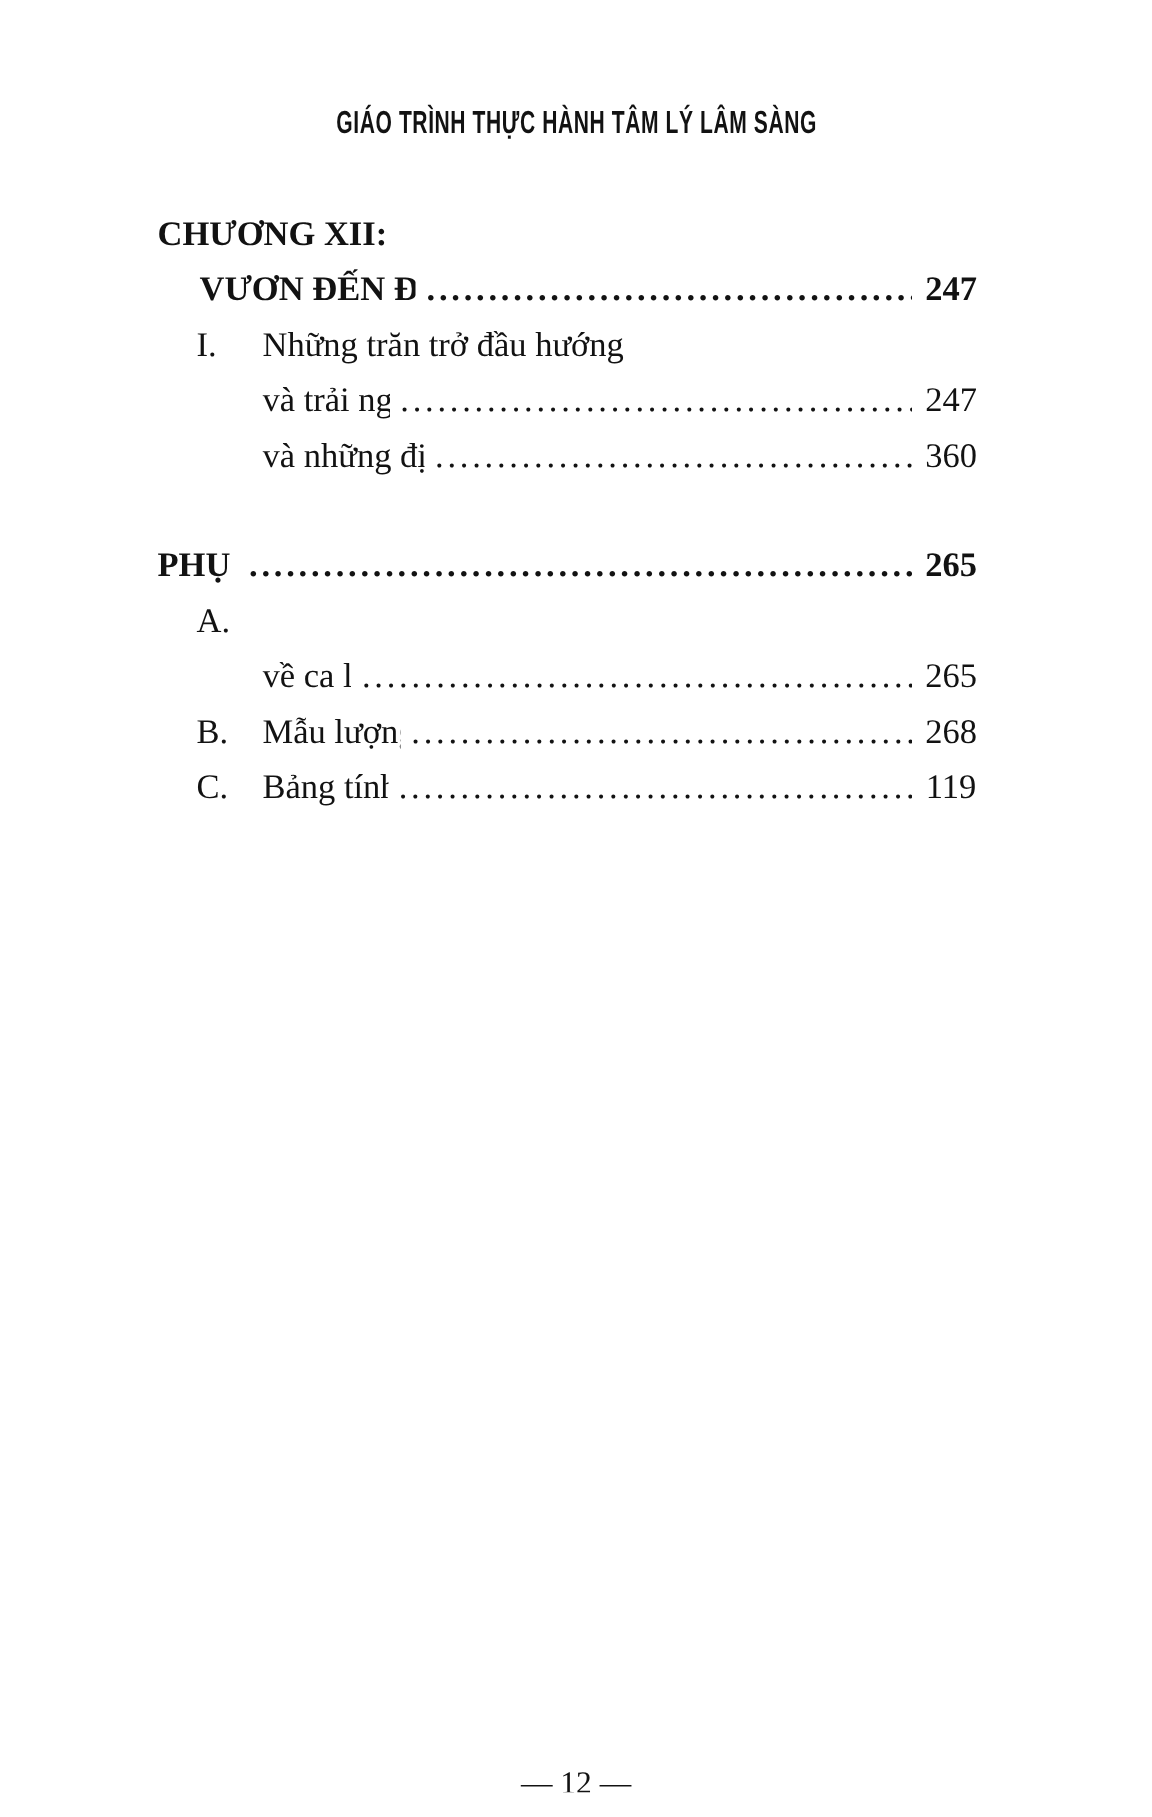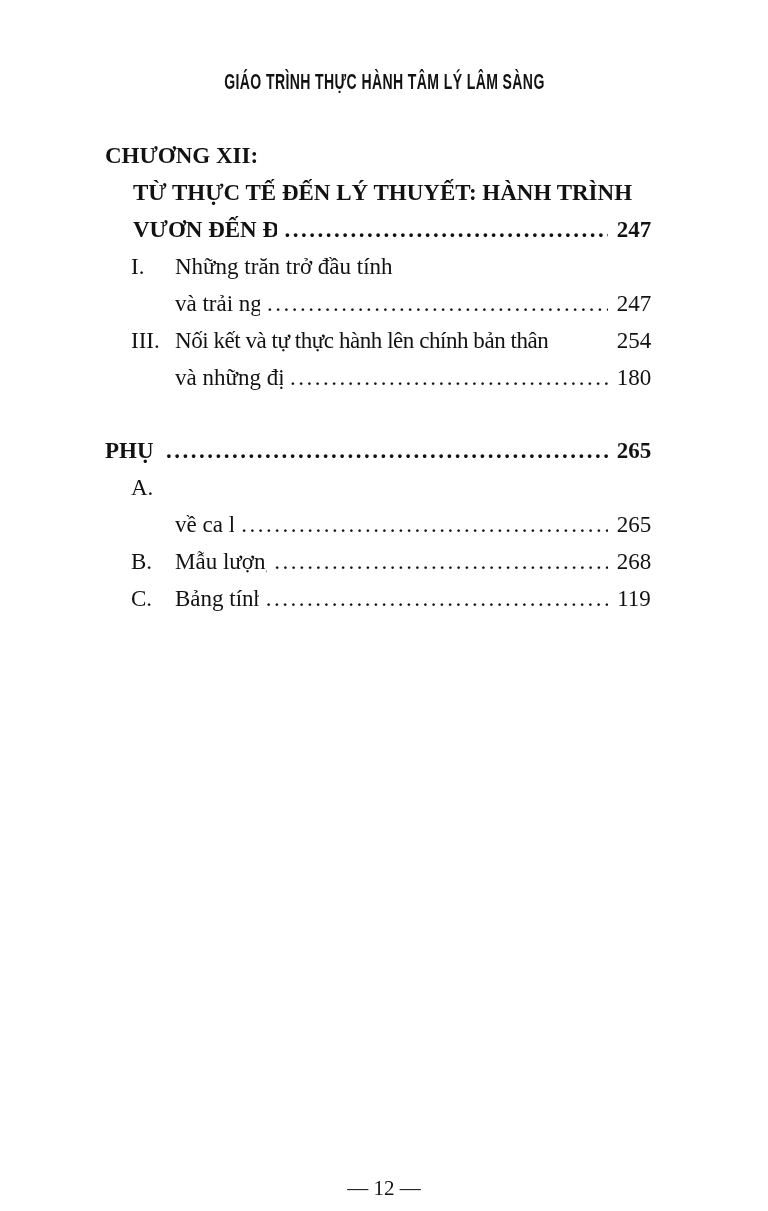--- a/index.html
+++ b/index.html
@@ -94,52 +94,43 @@
   </div>
 
   <main class="content">
 
     <section class="chapter-block">
 
       <div class="row bold">
         <span class="text">CHƯƠNG XII:</span>
       </div>
 
-      <div class="row bold indent-title">
-        <span class="text">TỪ THỰC TẾ ĐẾN LÝ THUYẾT: HÀNH TRÌNH</span>
-      </div>
 
       <div class="row bold indent-title">
         <span class="text">VƯƠN ĐẾN ĐIỀU RỘNG LỚN HƠN</span>
         <span class="dots"></span>
         <span class="pagecol">247</span>
       </div>
 
       <div class="row entry">
         <span class="num">I.</span>
-        <span class="text">Những trăn trở đầu tính</span>
+        <span class="text">Những trăn trở đầu hướng</span>
       </div>
       <div class="row cont">
         <span class="text">và trải nghiệm cá nhân</span>
         <span class="dots"></span>
         <span class="pagecol">247</span>
       </div>
 
 
-      <div class="row entry">
-        <span class="num">III.</span>
-        <span class="text squeeze">Nối kết và tự thực hành lên chính bản thân</span>
-        <span class="dots empty"></span>
-        <span class="pagecol">254</span>
-      </div>
 
       <div class="row cont">
         <span class="text">và những định hướng tương lai</span>
         <span class="dots"></span>
-        <span class="pagecol">180</span>
+        <span class="pagecol">360</span>
       </div>
 
     </section>
 
     <section class="appendix-block">
 
       <div class="row bold">
         <span class="text">PHỤ LỤC</span>
         <span class="dots"></span>
         <span class="pagecol">265</span>

